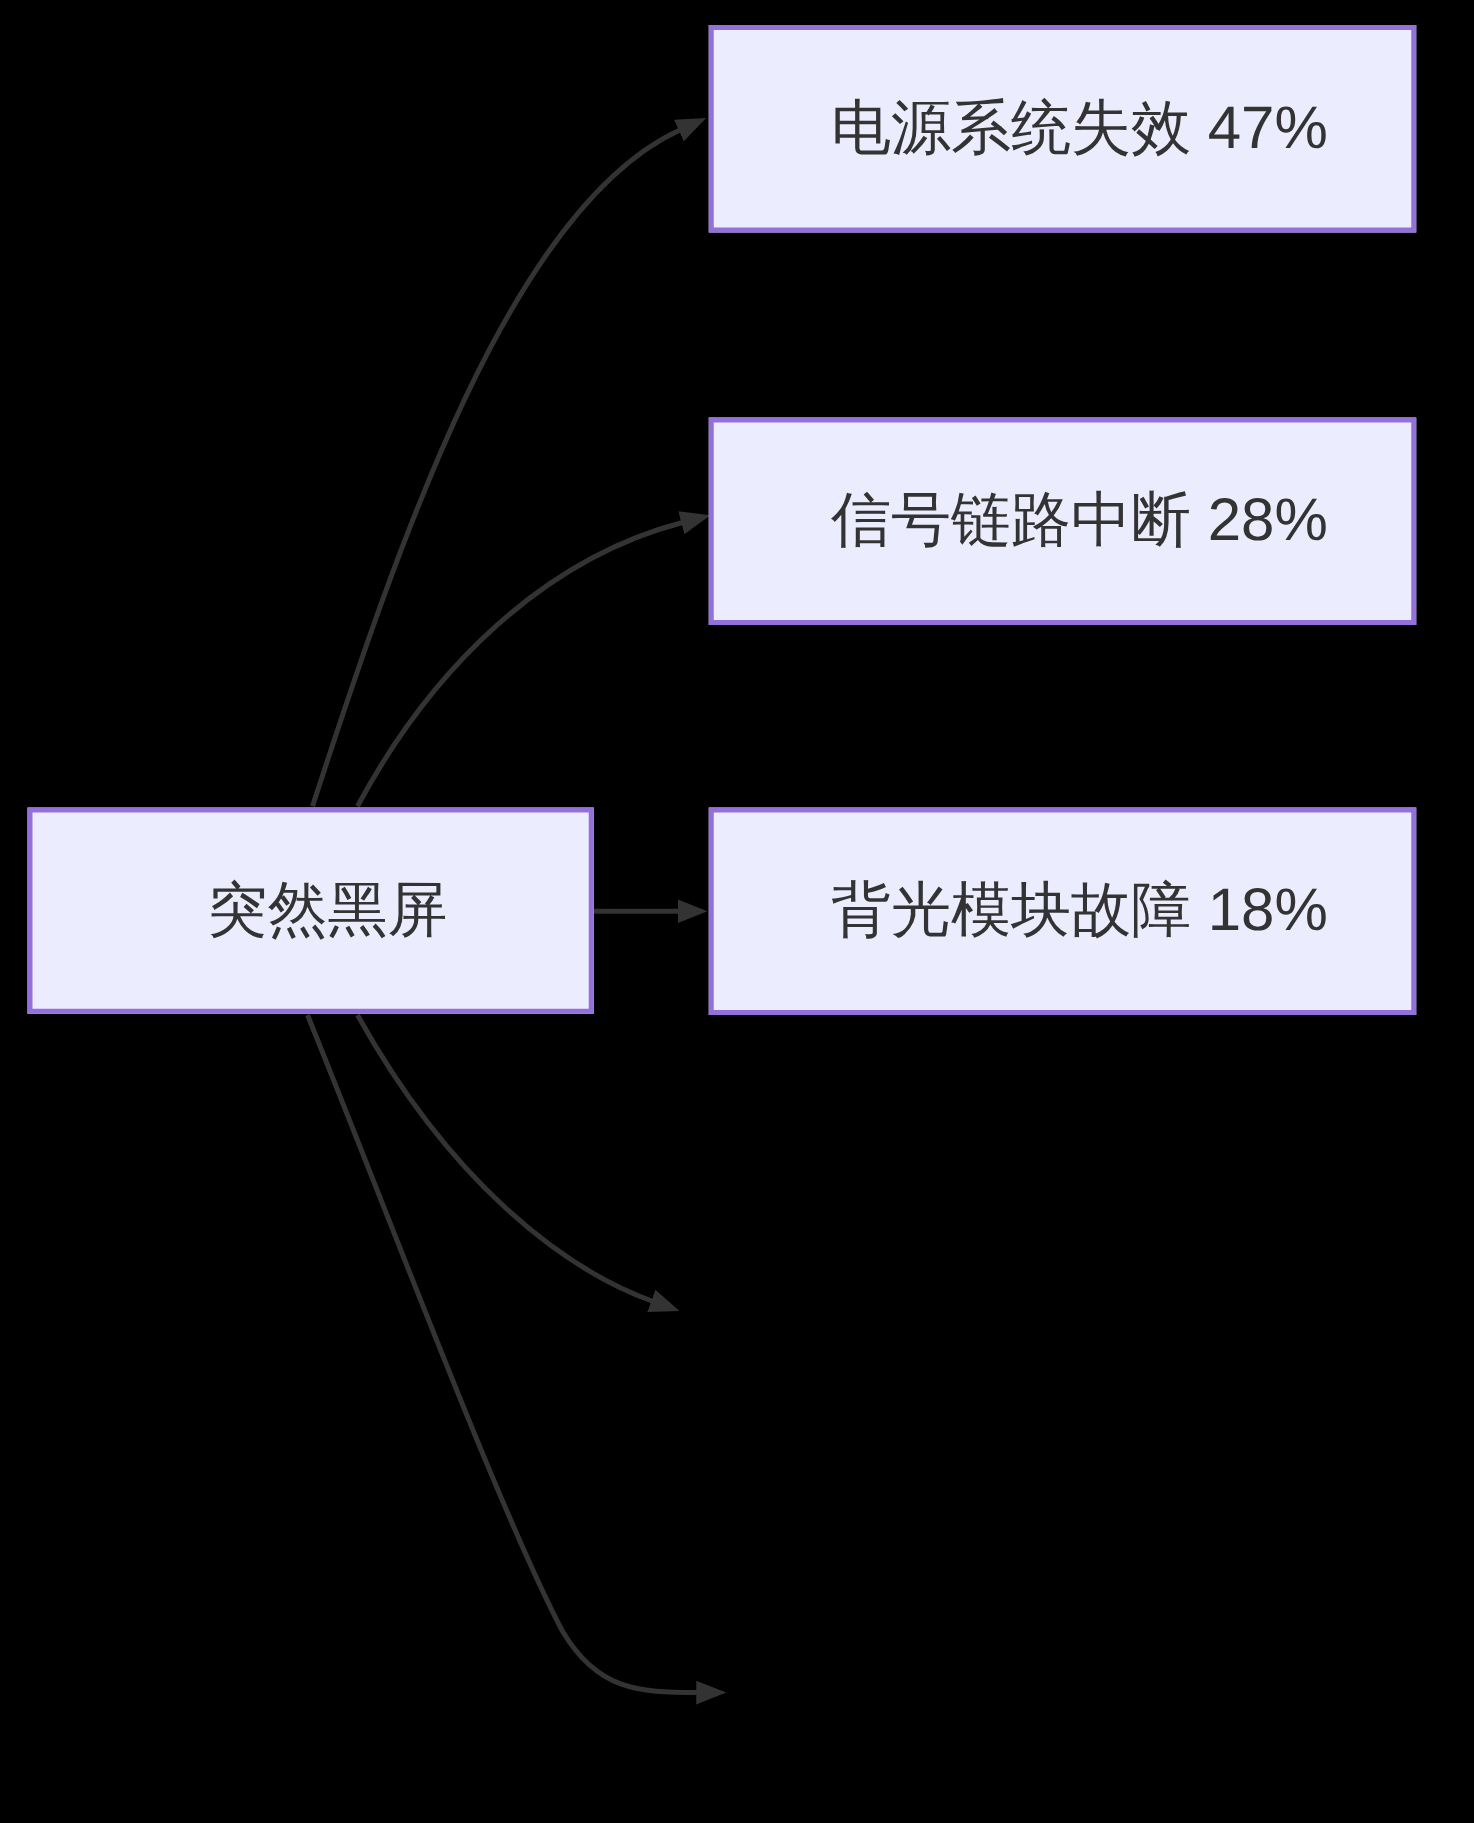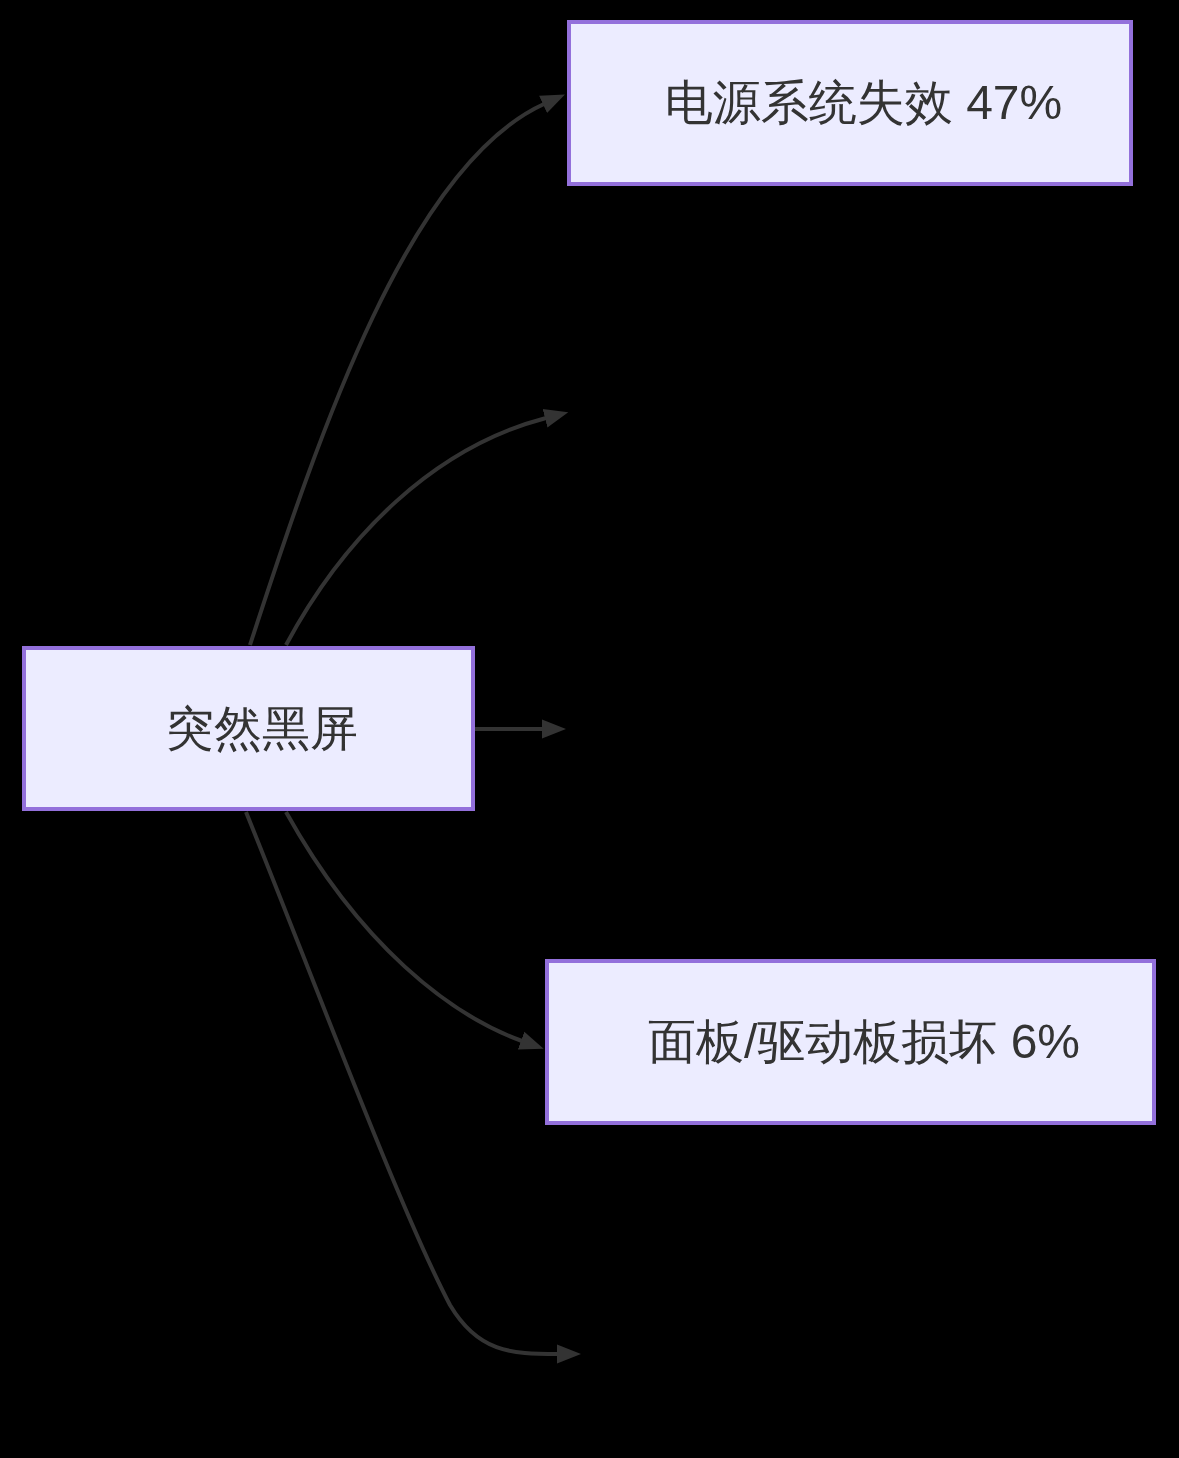--- a/index.html
+++ b/index.html
@@ -63,20 +63,23 @@
   </svg>
 
   <div class="node" style="left:22px; top:646px; width:453px; height:165px;">
     <span>突然黑屏</span>
   </div>
 
   <div class="node" style="left:567px; top:20px; width:566px; height:166px;">
     <span>电源系统失效 47%</span>
   </div>
 
+  <div class="node" style="left:567px; top:334px; width:566px; height:166px;">
+    <span>信号链路中断 28%</span>
+  </div>
 
+  <div class="node" style="left:567px; top:646px; width:566px; height:166px;">
+    <span>背光模块故障 18%</span>
+  </div>
 
-  <div class="node" style="left:545px; top:959px; width:611px; height:166px;">
-    <span>面板/驱动板损坏 6%</span>
-  </div>
 
 
 </div>
 
 </body></html>

